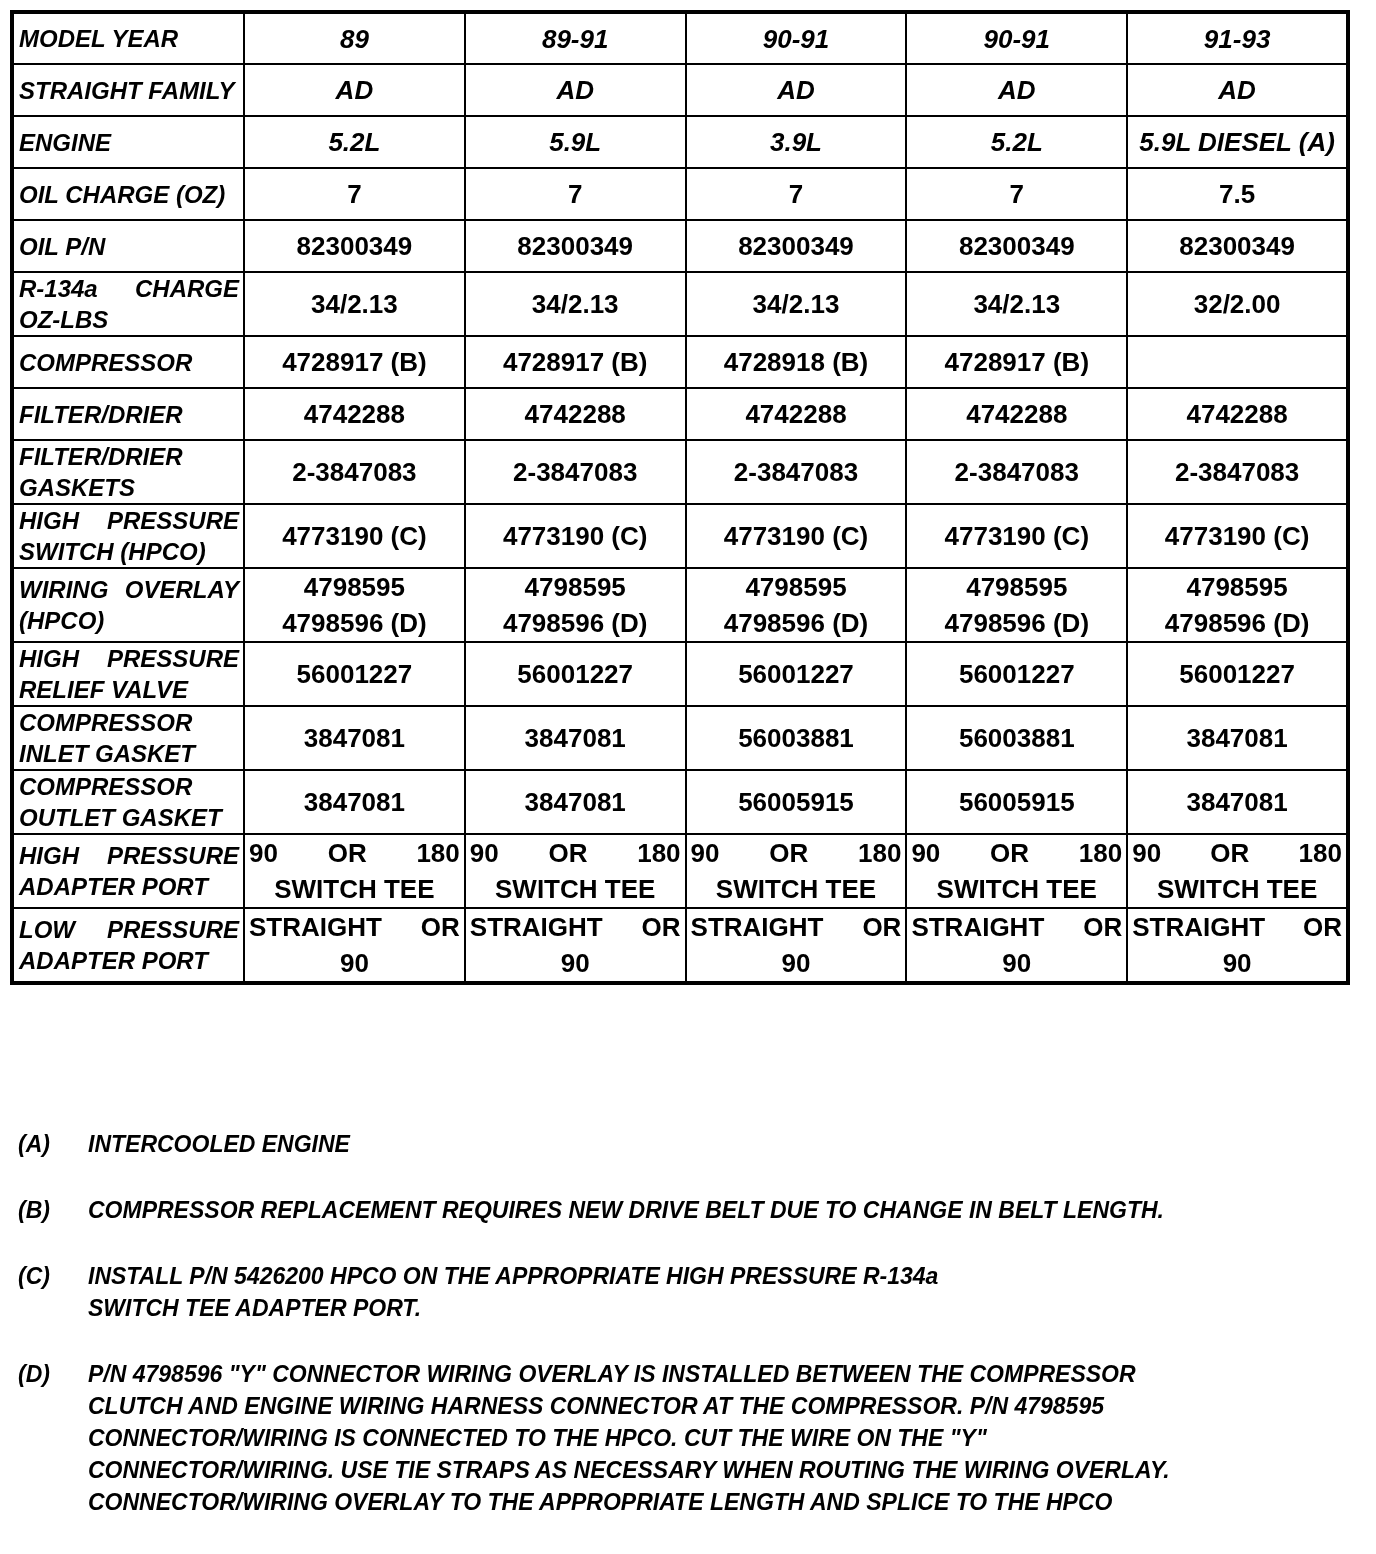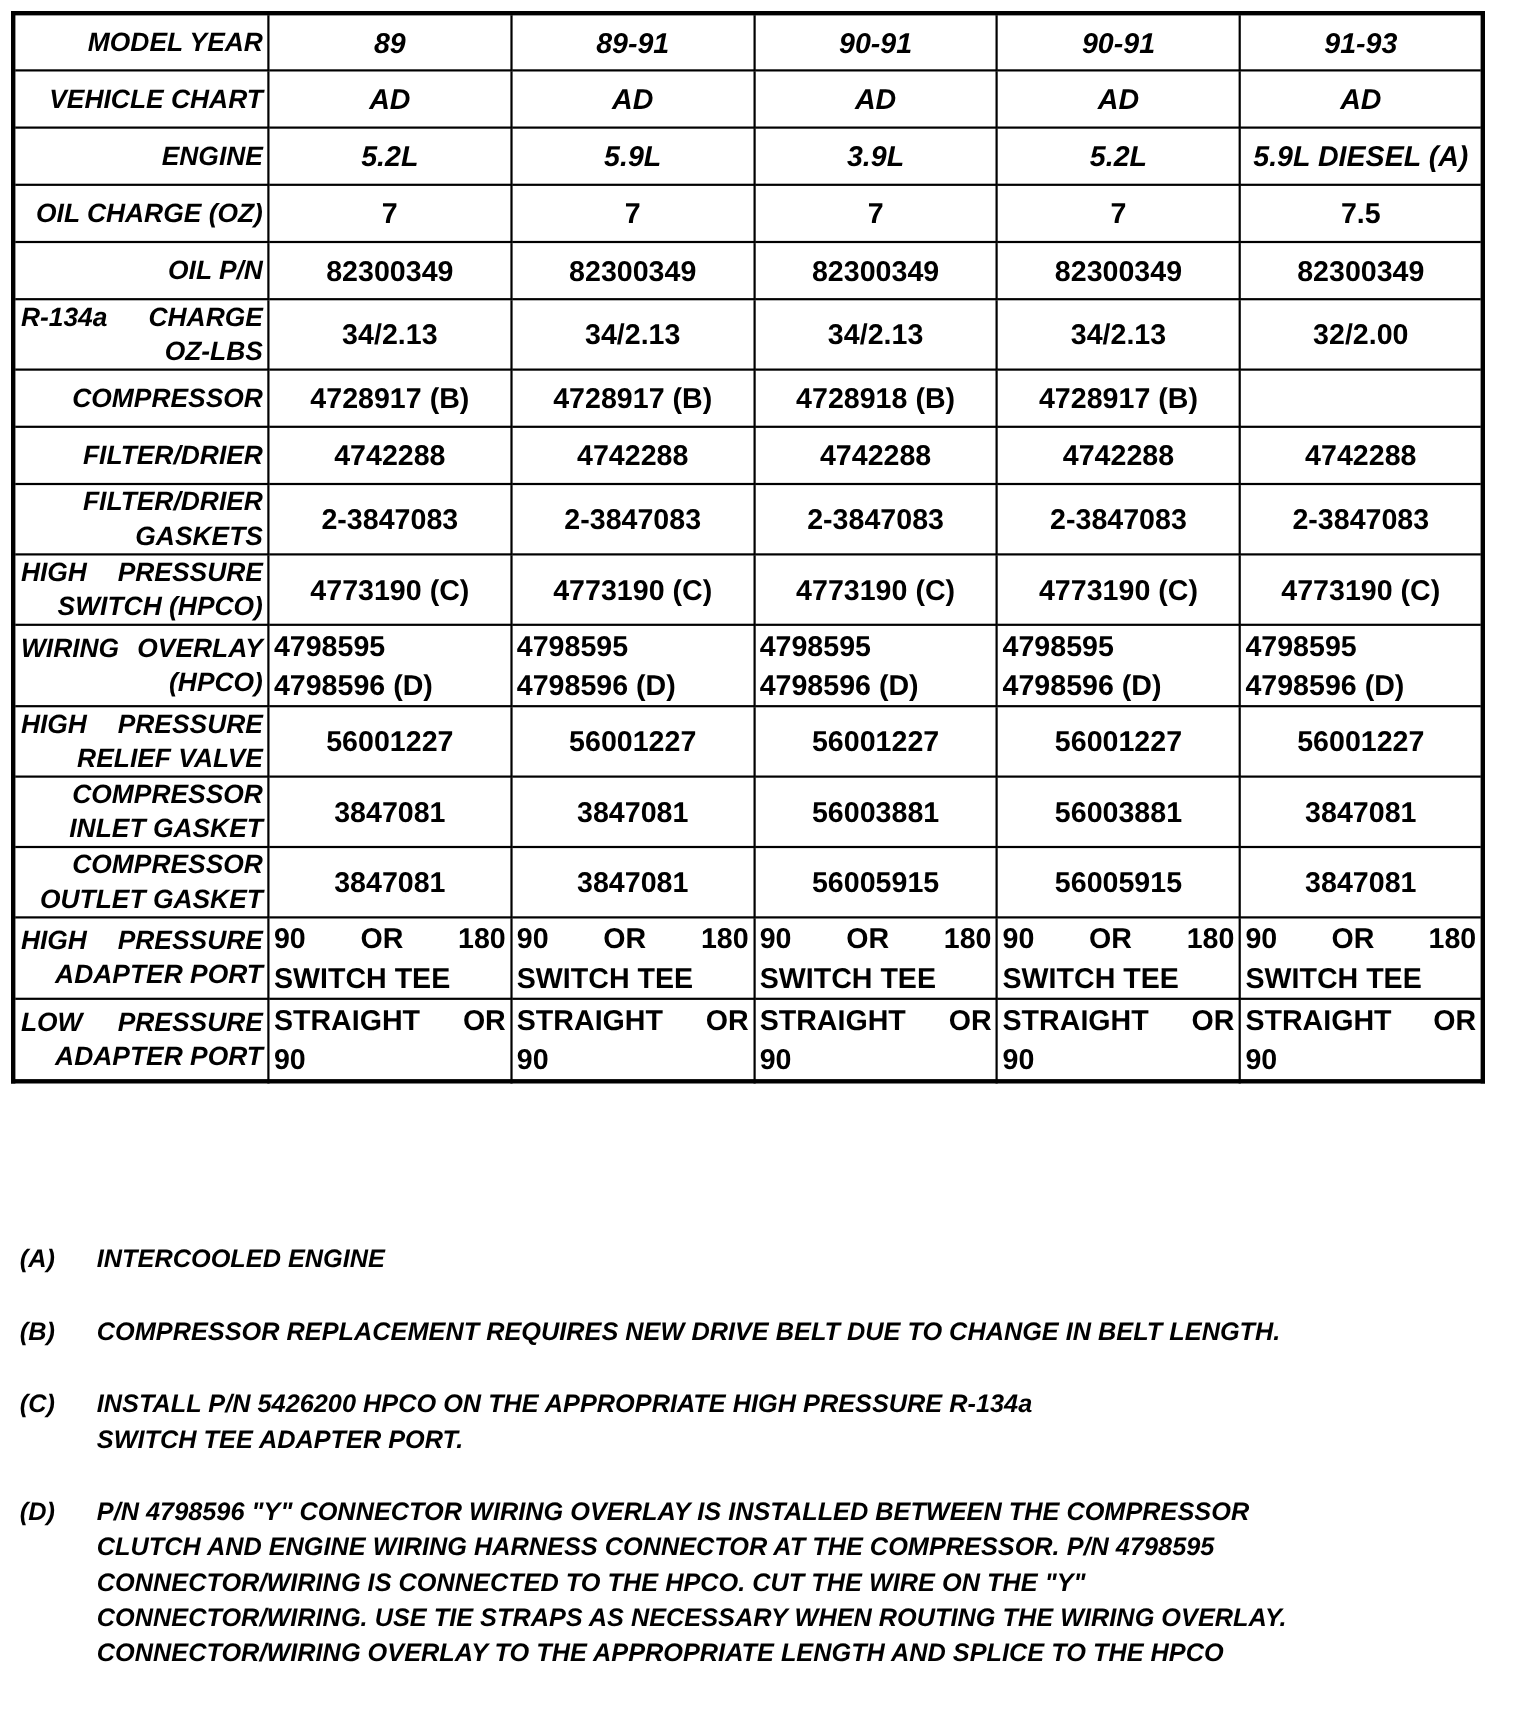--- a/index.html
+++ b/index.html
@@ -20,26 +20,26 @@
     font-weight: bold;
     font-size: 26px;
     line-height: 34px;
     vertical-align: middle;
     letter-spacing: 0px;
   }
   .spec-table td.label {
     font-style: italic;
     font-size: 24px;
     line-height: 31px;
-    text-align: right;
+    text-align: left;
     padding-left: 5px;
   }
   .spec-table td.val { text-align: center; }
   .spec-table td.val.italic { font-style: italic; }
-  .spec-table td.val.left { text-align: left; line-height: 36px; margin-left: 13px; }
+  .spec-table td.val.left { text-align: center; line-height: 36px; margin-left: 13px; }
   .row-h1 { height: 52px; }
   .row-h2 { height: 58px; }
   .justified-line { display: flex; justify-content: space-between; }
   .label-line2 { display: block; }
   .col-label { width: 232px; }
   .notes {
     position: absolute; left: 18px; top: 1128px; width: 1300px;
     font-style: italic; font-weight: bold; font-size: 23px; line-height: 32px;
   }
   .note { display: flex; margin-bottom: 34px; }
@@ -65,21 +65,21 @@
           <span class="label-line2">MODEL YEAR</span>
         </td>
         <td class="val italic">89</td>
         <td class="val italic">89-91</td>
         <td class="val italic">90-91</td>
         <td class="val italic">90-91</td>
         <td class="val italic">91-93</td>
       </tr>
       <tr class="row-h1">
         <td class="label">
-          <span class="label-line2">VEHICLE CHART</span>
+          <span class="label-line2">STRAIGHT FAMILY</span>
         </td>
         <td class="val italic">AD</td>
         <td class="val italic">AD</td>
         <td class="val italic">AD</td>
         <td class="val italic">AD</td>
         <td class="val italic">AD</td>
       </tr>
       <tr class="row-h1">
         <td class="label">
           <span class="label-line2">ENGINE</span>

